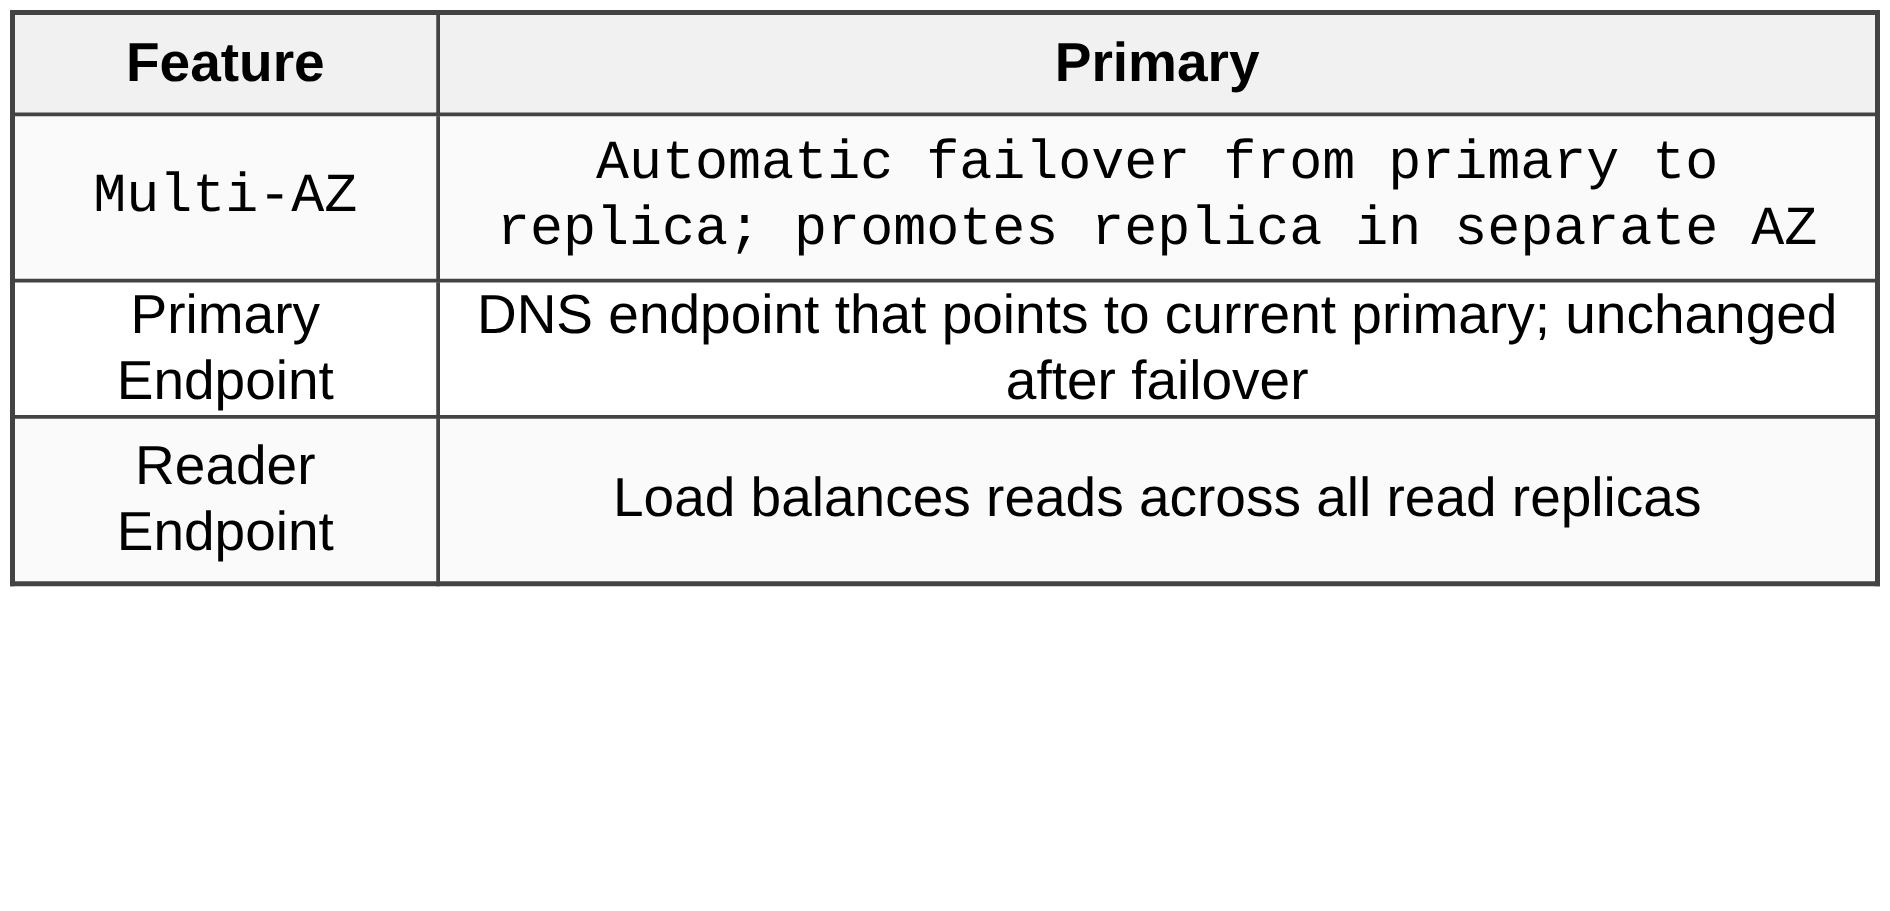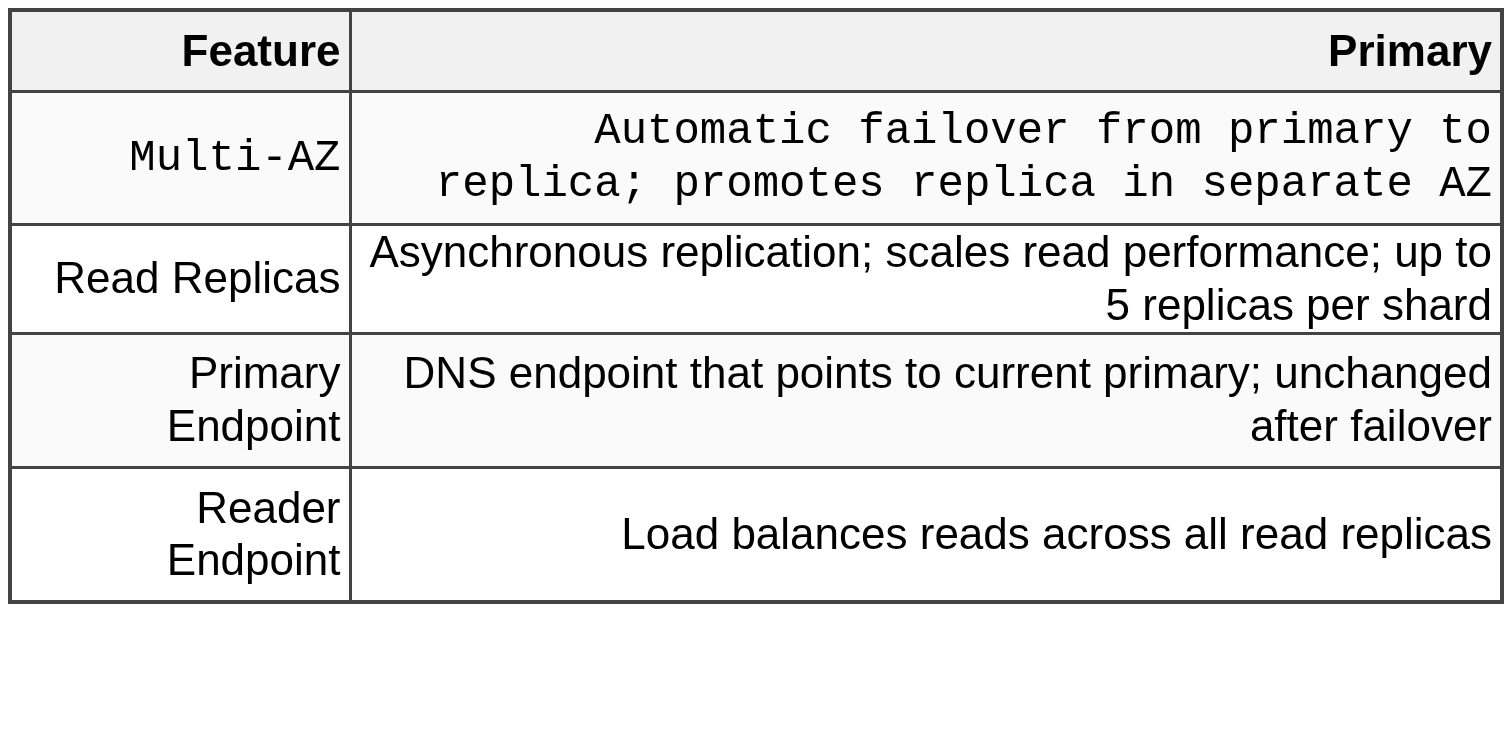--- a/index.html
+++ b/index.html
@@ -19,21 +19,21 @@
     table-layout: fixed;
     width: 1496px;
     margin: 8px;
     border: 4px solid var(--border, #434343);
     font-size: 44px;
     color: var(--text, #000000);
   }
   col.col-feature { width: 340px; }
   th, td {
     border: 3px solid var(--border, #434343);
-    text-align: right;
+    text-align: center;
     vertical-align: middle;
     padding: 0 8px;
     line-height: 1.2;
     overflow: hidden;
   }
   thead th {
     background: var(--header_bg, #f1f1f1);
     font-weight: bold;
     height: 78px;
   }
@@ -60,24 +60,20 @@
         <th>Primary</th>
       </tr>
     </thead>
     <tbody id="table-body">
   <tr>
     <td class="feature-cell">Multi-AZ</td>
     <td class="details-cell">Automatic failover from primary to replica; promotes replica in separate AZ</td>
   </tr>
 
 
-  <tr>
-    <td class="feature-cell">Read Replicas</td>
-    <td class="details-cell">Asynchronous replication; scales read performance; up to 5 replicas per shard</td>
-  </tr>
 
   <tr>
     <td class="feature-cell">Primary Endpoint</td>
     <td class="details-cell">DNS endpoint that points to current primary; unchanged after failover</td>
   </tr>
 
   <tr>
     <td class="feature-cell">Reader Endpoint</td>
     <td class="details-cell">Load balances reads across all read replicas</td>
   </tr>

